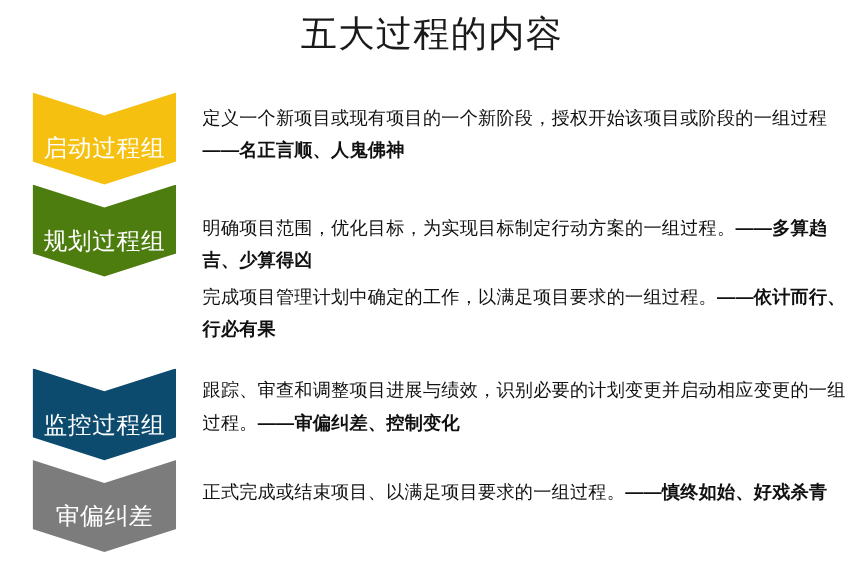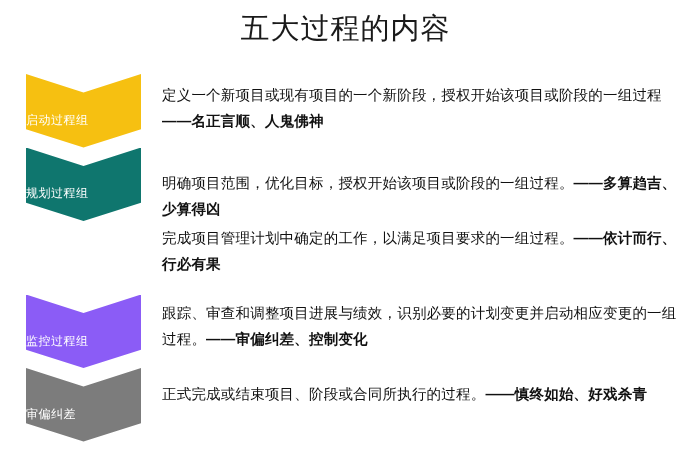--- a/index.html
+++ b/index.html
@@ -54,23 +54,23 @@
     height: 92px;
     -webkit-clip-path: polygon(0% 0%, 50% 20%, 100% 0%, 100% 60%, 50% 80%, 0% 60%);
     clip-path: polygon(0% 0%, 50% 20%, 100% 0%, 100% 60%, 50% 80%, 0% 60%);
   }
 
   .chevron .chev-label {
     position: absolute;
     left: 0;
     right: 0;
     top: 36px;
-    text-align: left;
+    text-align: center;
     color: #ffffff;
-    font-size: 12px;
+    font-size: 19px;
     line-height: 20px;
     letter-spacing: 0.5px;
     white-space: nowrap;
   }
 
   #chevron-0 { top: 0px; }
   #chevron-1 { top: 73.5px; }
   #chevron-2 { top: 147px; }
   #chevron-3 { top: 220.5px; }
   #chevron-4 { top: 294px; }
@@ -101,48 +101,48 @@
 <div id="slide">
 
   <div id="slide-title">五大过程的内容</div>
 
   <div id="chevron-column">
 
     <div class="chevron" id="chevron-0" style="background: rgb(246, 192, 17);">
       <div class="chev-label">启动过程组</div>
     </div>
 
-    <div class="chevron" id="chevron-1" style="background: #0f766e; font-family: Liberation Mono, monospace;">
+    <div class="chevron" id="chevron-1" style="background: #4d7c0f;">
       <div class="chev-label">规划过程组</div>
     </div>
 
 
-    <div class="chevron" id="chevron-3" style="background: #8b5cf6; text-decoration: underline;">
+    <div class="chevron" id="chevron-3" style="background: #0c4a6e; text-decoration: underline;">
       <div class="chev-label">监控过程组</div>
     </div>
 
     <div class="chevron" id="chevron-4" style="background: rgb(124, 124, 124);">
       <div class="chev-label">审偏纠差</div>
     </div>
 
   </div>
 
   <div class="desc-block" id="desc-0">
     <span>定义一个新项目或现有项目的一个新阶段，授权开始该项目或阶段的一组过程</span><span class="bold">——名正言顺、人鬼佛神</span>
   </div>
 
   <div class="desc-block" id="desc-1">
-    <span>明确项目范围，优化目标，授权开始该项目或阶段的一组过程。</span><span class="bold">——多算趋吉、少算得凶</span>
+    <span>明确项目范围，优化目标，为实现目标制定行动方案的一组过程。</span><span class="bold">——多算趋吉、少算得凶</span>
   </div>
 
   <div class="desc-block" id="desc-2">
     <span>完成项目管理计划中确定的工作，以满足项目要求的一组过程。</span><span class="bold">——依计而行、行必有果</span>
   </div>
 
   <div class="desc-block" id="desc-3">
     <span>跟踪、审查和调整项目进展与绩效，识别必要的计划变更并启动相应变更的一组过程。</span><span class="bold">——审偏纠差、控制变化</span>
   </div>
 
   <div class="desc-block" id="desc-4">
-    <span>正式完成或结束项目、阶段或合同所执行的过程。</span><span class="bold">——慎终如始、好戏杀青</span>
+    <span>正式完成或结束项目、以满足项目要求的一组过程。</span><span class="bold">——慎终如始、好戏杀青</span>
   </div>
 
 </div>
 
 </body></html>

